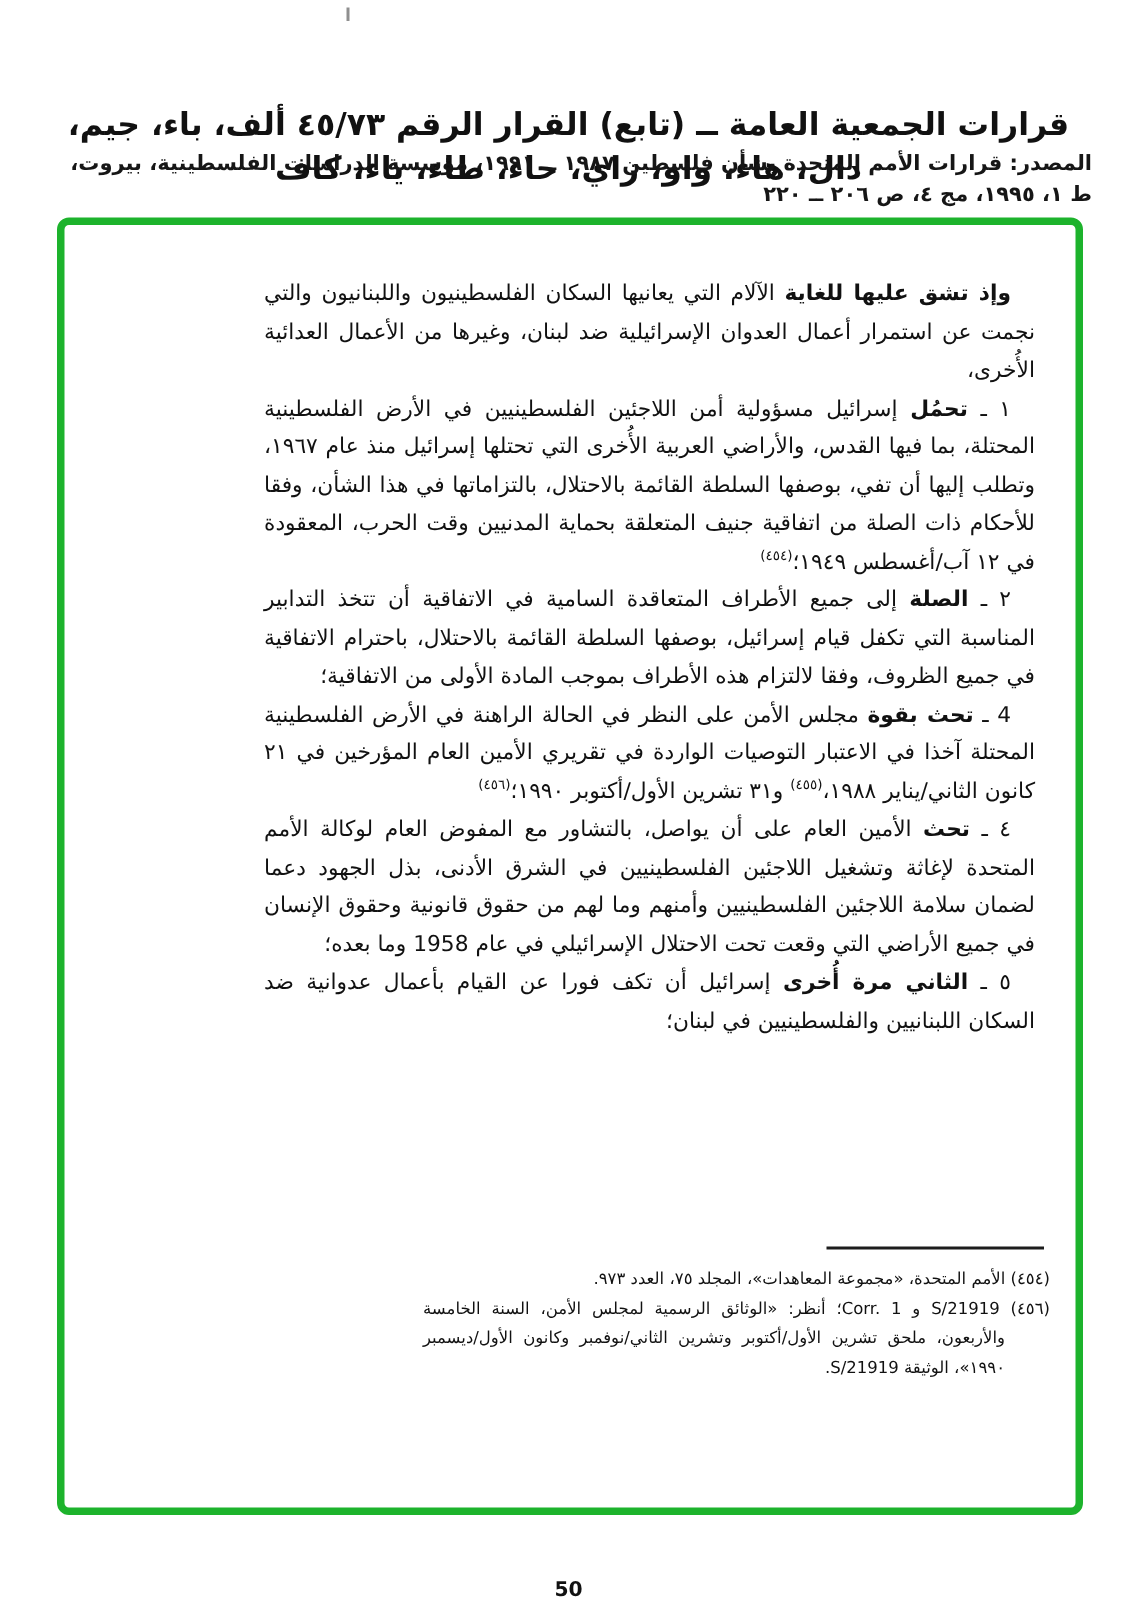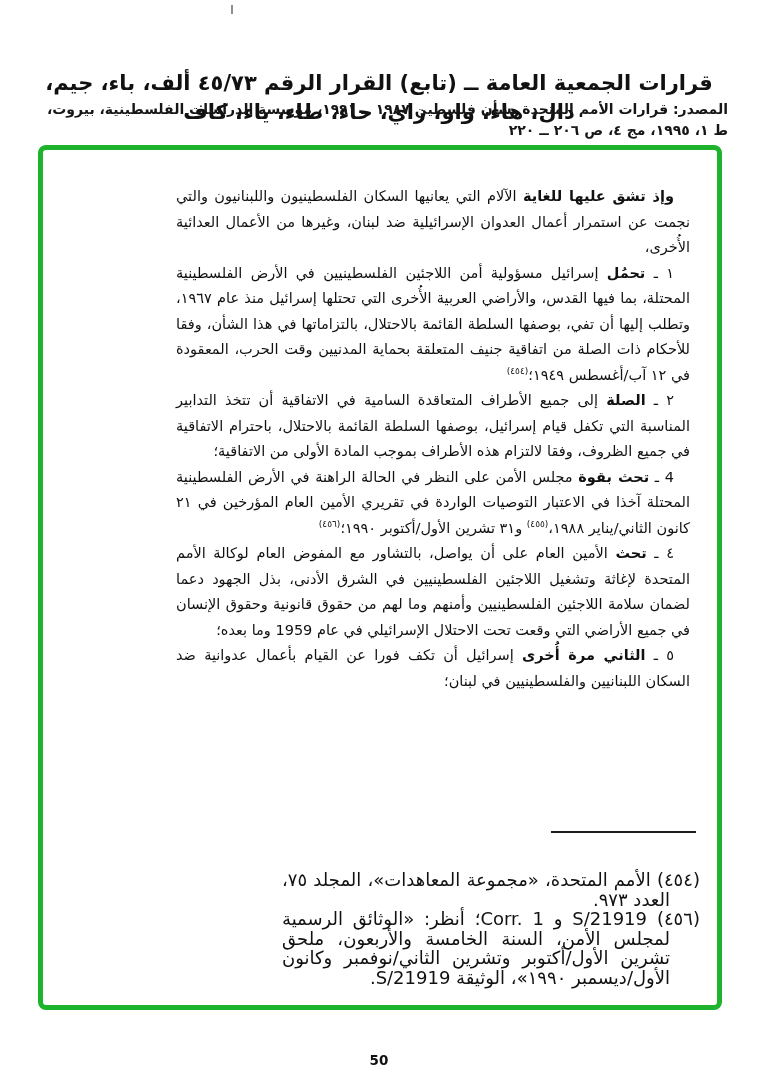--- a/index.html
+++ b/index.html
@@ -45,24 +45,24 @@
   .doc-body .num { font-weight: normal; }
   .doc-body b { font-weight: bold; }
   .doc-body sup {
     font-size: 9px; line-height: 0; vertical-align: super;
   }
   .footnote-rule {
     position: absolute; top: 831px; right: 62px;
     width: 145px; height: 2px; background: #1c1c1c;
   }
   .footnotes {
-    position: absolute; top: 870px; right: 58px;
+    position: absolute; top: 843px; right: 58px;
     width: 418px;
     direction: rtl; text-align: justify;
-    font-size: 18px; line-height: 19.5px;
+    font-size: 11px; line-height: 19.5px;
   }
   .footnotes p {
     margin: 0;
     padding-right: 30px; text-indent: -30px; 
   }
   .page-number {
     position: absolute; top: 1052px; left: 0; right: 0;
     text-align: center; font-weight: bold; font-size: 13.5px;
   }
 </style>
@@ -79,21 +79,21 @@
 
 <div class="doc-body">
   <p><b>وإذ تشق عليها للغاية</b><span> الآلام التي يعانيها السكان الفلسطينيون واللبنانيون والتي نجمت عن استمرار أعمال العدوان الإسرائيلية ضد لبنان، وغيرها من الأعمال العدائية الأُخرى،</span></p>
 
   <p><span class="num">١ ـ </span><b>تحمُل</b><span> إسرائيل مسؤولية أمن اللاجئين الفلسطينيين في الأرض الفلسطينية المحتلة، بما فيها القدس، والأراضي العربية الأُخرى التي تحتلها إسرائيل منذ عام ١٩٦٧، وتطلب إليها أن تفي، بوصفها السلطة القائمة بالاحتلال، بالتزاماتها في هذا الشأن، وفقا للأحكام ذات الصلة من اتفاقية جنيف المتعلقة بحماية المدنيين وقت الحرب، المعقودة في ١٢ آب/أغسطس ١٩٤٩؛</span><sup>(٤٥٤)</sup></p>
 
   <p><span class="num">٢ ـ </span><b>الصلة</b><span> إلى جميع الأطراف المتعاقدة السامية في الاتفاقية أن تتخذ التدابير المناسبة التي تكفل قيام إسرائيل، بوصفها السلطة القائمة بالاحتلال، باحترام الاتفاقية في جميع الظروف، وفقا لالتزام هذه الأطراف بموجب المادة الأولى من الاتفاقية؛</span></p>
 
   <p><span class="num">4 ـ </span><b>تحث بقوة</b><span> مجلس الأمن على النظر في الحالة الراهنة في الأرض الفلسطينية المحتلة آخذا في الاعتبار التوصيات الواردة في تقريري الأمين العام المؤرخين في ٢١ كانون الثاني/يناير ١٩٨٨،</span><sup>(٤٥٥)</sup><span> و٣١ تشرين الأول/أكتوبر ١٩٩٠؛</span><sup>(٤٥٦)</sup></p>
 
-  <p><span class="num">٤ ـ </span><b>تحث</b><span> الأمين العام على أن يواصل، بالتشاور مع المفوض العام لوكالة الأمم المتحدة لإغاثة وتشغيل اللاجئين الفلسطينيين في الشرق الأدنى، بذل الجهود دعما لضمان سلامة اللاجئين الفلسطينيين وأمنهم وما لهم من حقوق قانونية وحقوق الإنسان في جميع الأراضي التي وقعت تحت الاحتلال الإسرائيلي في عام 1959 وما بعده؛</span></p>
+  <p><span class="num">٤ ـ </span><b>تحث</b><span> الأمين العام على أن يواصل، بالتشاور مع المفوض العام لوكالة الأمم المتحدة لإغاثة وتشغيل اللاجئين الفلسطينيين في الشرق الأدنى، بذل الجهود دعما لضمان سلامة اللاجئين الفلسطينيين وأمنهم وما لهم من حقوق قانونية وحقوق الإنسان في جميع الأراضي التي وقعت تحت الاحتلال الإسرائيلي في عام 1958 وما بعده؛</span></p>
 
   <p><span class="num">٥ ـ </span><b>الثاني مرة أُخرى</b><span> إسرائيل أن تكف فورا عن القيام بأعمال عدوانية ضد السكان اللبنانيين والفلسطينيين في لبنان؛</span></p>
 </div>
 
 <div class="footnote-rule"></div>
 
 <div class="footnotes">
   <p><span>(٤٥٤)</span><span> الأمم المتحدة، «مجموعة المعاهدات»، المجلد ٧٥، العدد ٩٧٣.</span></p>
   <p><span>(٤٥٦)</span><span> S/21919 و Corr. 1؛ أنظر: «الوثائق الرسمية لمجلس الأمن، السنة الخامسة والأربعون، ملحق تشرين الأول/أكتوبر وتشرين الثاني/نوفمبر وكانون الأول/ديسمبر ١٩٩٠»، الوثيقة S/21919.</span></p>
 </div>

